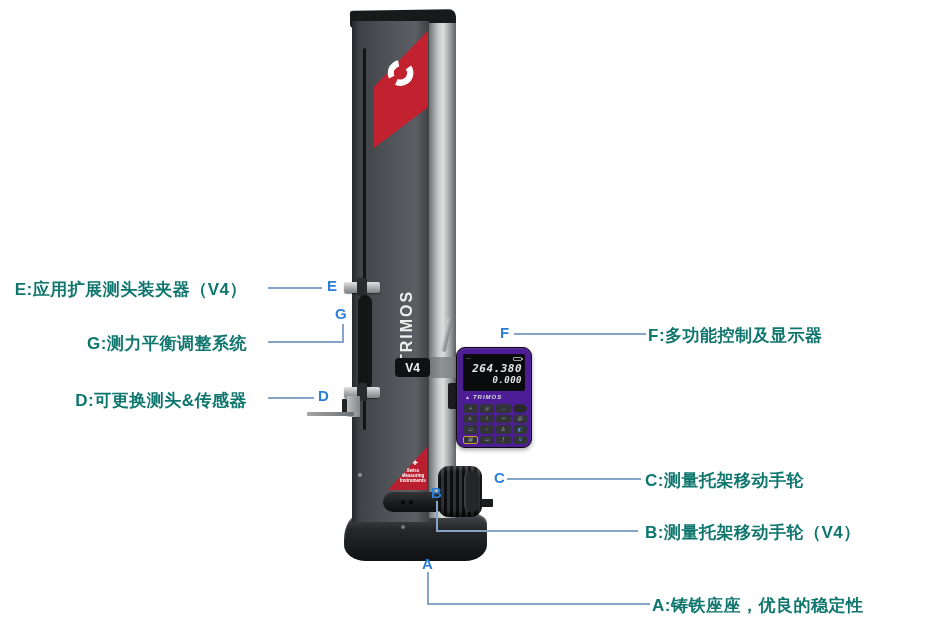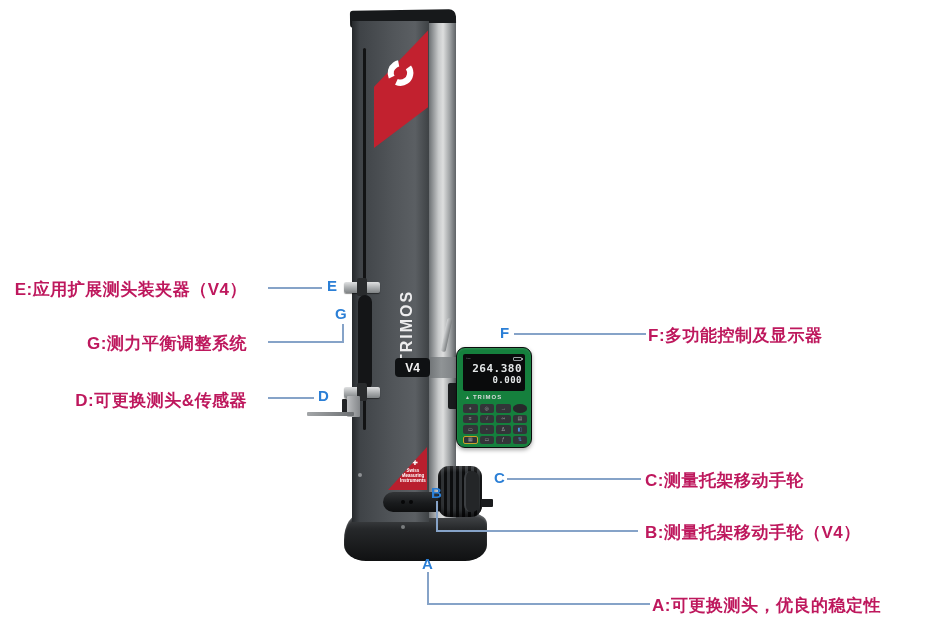--- a/index.html
+++ b/index.html
@@ -6,21 +6,21 @@
   html,body { background:#ffffff; }
   .canvas {
     position:relative; width:928px; height:620px; margin:0 auto;
     background:#ffffff; overflow:hidden;
     font-family:"Liberation Sans", sans-serif;
   }
   .abs { position:absolute; }
 
   
   .callout-label {
-    position:absolute; white-space:nowrap; color:#be185d;
+    position:absolute; white-space:nowrap; color:#0f766e;
     font-size:17px; font-weight:600; letter-spacing:0.5px;
   }
   .callout-letter {
     position:absolute; color:#2b7fd6; font-weight:bold; font-size:15px;
     line-height:14px;
   }
   .leader { position:absolute; background:#86a3c8; }
 
   
   .col-cap { left:350px; top:10px; width:106px; height:17px; background:#17191b;
@@ -52,23 +52,23 @@
   .probe-plate { left:347px; top:396px; width:13px; height:21px;
     background:linear-gradient(90deg,#bcbec0,#84878a); border-radius:1px; }
   .probe-pin { left:342px; top:399px; width:5px; height:16px; background:#212325; border-radius:1px; }
   .stylus { left:307px; top:412px; width:47px; height:4px;
     background:linear-gradient(90deg,#a3a6a8,#6c6f72); border-radius:1px; }
 
   
   .disp-rod { left:444px; top:318px; width:5px; height:34px;
     background:linear-gradient(90deg,#d2d4d5,#7c7f81); transform:rotate(12deg); border-radius:2px; }
   .disp-arm { left:448px; top:383px; width:12px; height:26px; background:#1a1c1e; border-radius:2px; }
-  .disp-unit { left:456px; top:347px; width:76px; height:101px; background:#15803d;
+  .disp-unit { left:456px; top:347px; width:76px; height:101px; background:#4c1d95;
     border:1px solid #0b0c0d; border-radius:9px;
-    box-shadow:inset 0 1px 2px rgba(255,255,255,0.12), 0 2px 4px rgba(0,0,0,0.35); }
+    box-shadow:inset 0 1px 2px rgba(255,255,255,0.12), 0 2px 4px rgba(0,0,0,0.35);font-style:italic; }
   .disp-screen { position:absolute; left:6px; top:6px; width:62px; height:37px;
     background:#0a0b0c; border-radius:2px; padding:1px 3px; }
   .disp-status { display:flex; justify-content:space-between; align-items:center; height:7px; }
   .disp-status-left { color:#8d9396; font-size:5px; line-height:5px; }
   .battery { width:9px; height:4px; border:1px solid #9aa0a3; border-radius:1px; position:relative; }
   .battery::after { content:""; position:absolute; right:-2px; top:0.5px; width:1.5px; height:2px; background:#9aa0a3; }
   .disp-line1 { text-align:right; font-family:"DejaVu Sans Mono", monospace; font-weight:bold;
     color:#e4e7e8; font-size:11px; line-height:13px; letter-spacing:0.5px; }
   .disp-line2 { text-align:right; font-family:"DejaVu Sans Mono", monospace; font-weight:bold;
     color:#e4e7e8; font-size:9px; line-height:10px; letter-spacing:0.5px; }
@@ -223,15 +223,15 @@
   <span class="callout-letter" style="left:494px;top:471px;">C</span>
   <span class="callout-letter" style="left:431px;top:486px;">B</span>
   <span class="callout-letter" style="left:422px;top:557px;">A</span>
 
   <div class="callout-label" style="top:278px;right:681px;">E:应用扩展测头装夹器（V4）</div>
   <div class="callout-label" style="top:389px;right:681px;">D:可更换测头&amp;传感器</div>
   <div class="callout-label" style="top:332px;right:681px;">G:测力平衡调整系统</div>
   <div class="callout-label" style="left:645px;top:469px;">C:测量托架移动手轮</div>
   <div class="callout-label" style="left:648px;top:324px;">F:多功能控制及显示器</div>
   <div class="callout-label" style="left:645px;top:521px;">B:测量托架移动手轮（V4）</div>
-  <div class="callout-label" style="left:652px;top:594px;">A:可更换测头，优良的稳定性</div>
+  <div class="callout-label" style="left:652px;top:594px;">A:铸铁座座，优良的稳定性</div>
 
 </div>
 
 </body></html>

